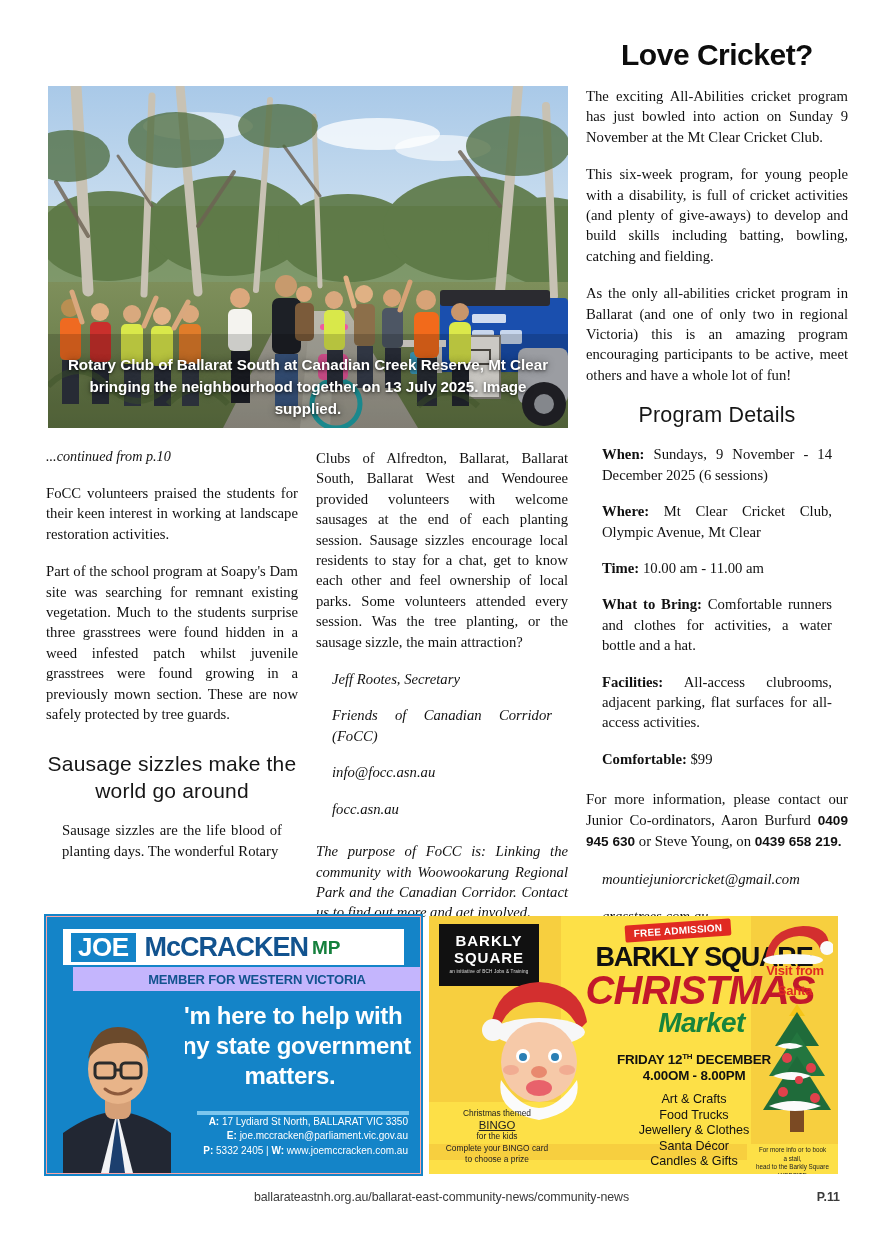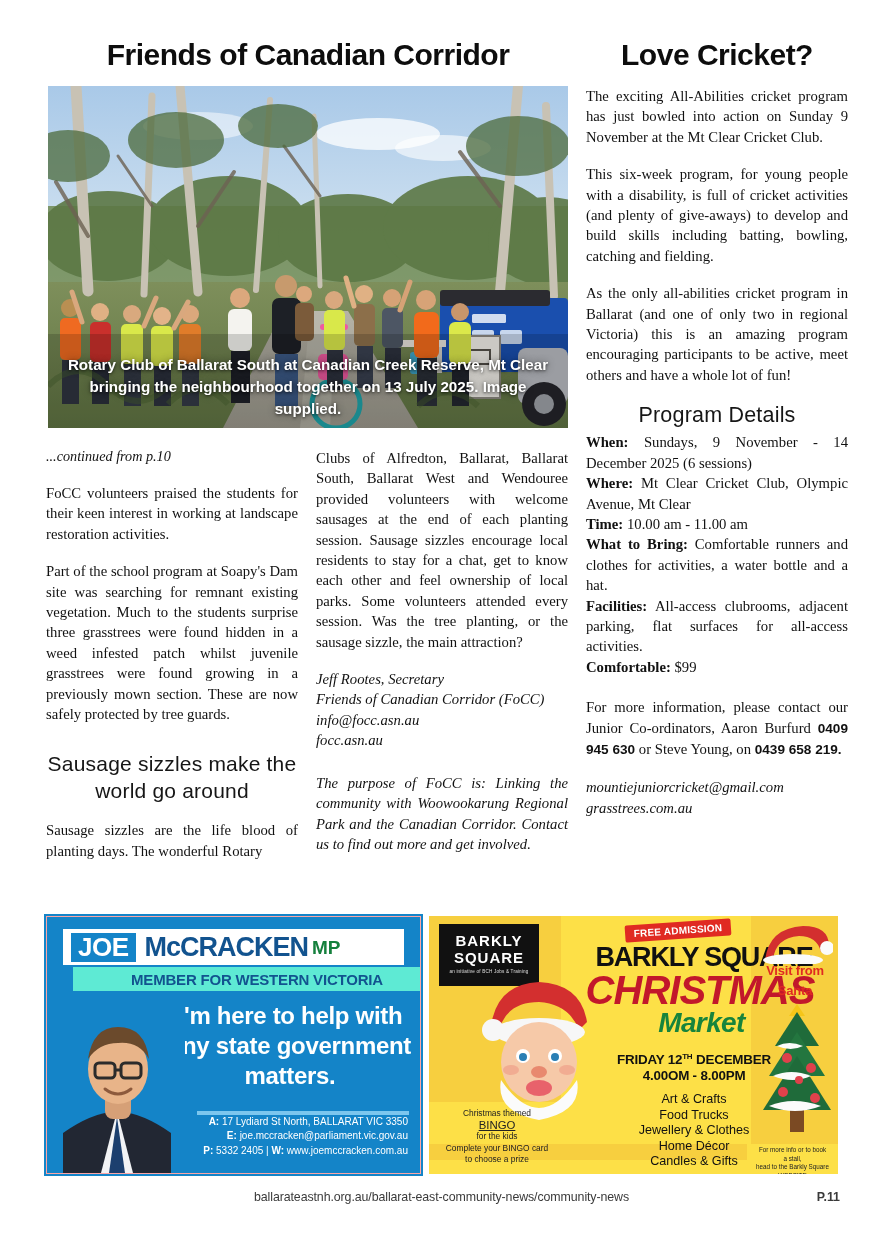--- a/index.html
+++ b/index.html
@@ -32,21 +32,21 @@
   
   .body-txt {
     font-size:14.7px;
     line-height:20.4px;
     text-align:justify;
     text-justify:inter-word;
     hyphens:auto;
   }
   .body-txt p { margin:0 0 17px 0; }
   .italic { font-style:italic; }
-  .tight p { margin:0; }
+  .tight p { margin:16px; }
 
   
   #title-left  { position:absolute; left:48px;  top:38px;  width:520px; font-size:30px; }
   #title-right { position:absolute; left:586px; top:38px;  width:262px; font-size:30px; }
 
   
   #photo {
     position:absolute; left:48px; top:86px; width:520px; height:342px;
     overflow:hidden; background:#7f9a6a;
   }
@@ -95,21 +95,21 @@
     padding:1px 7px 2px; letter-spacing:-0.5px; line-height:1;
     border:2px solid #ffffff; box-sizing:border-box;
   }
   #mcc-surname {
     color:#12538f; font-weight:bold; font-size:27px; letter-spacing:-1px;
     margin-left:7px; line-height:1;
   }
   #mcc-mp { color:#15803d; font-weight:bold; font-size:19px; margin-left:4px; line-height:1; }
   #mcc-memberbar {
     position:absolute; left:26px; top:50px; width:368px; height:24px;
-    background:#5eead4; color:#12538f; font-weight:bold; font-size:15px;
+    background:#c4b5fd; color:#12538f; font-weight:bold; font-size:13px;
     letter-spacing:-0.2px; display:flex; align-items:center; justify-content:center;
   }
   #mcc-slogan {
     position:absolute; left:120px; top:84px; width:246px;
     color:#ffffff; font-weight:bold; font-size:24px; line-height:30px;
     text-align:center; letter-spacing:-0.3px;
   }
   #mcc-portrait { position:absolute; left:8px; bottom:0; width:130px; height:176px; }
   #mcc-rule {
     position:absolute; left:150px; bottom:58px; width:212px; height:4px; background:#7cc6ee;
@@ -190,21 +190,20 @@
   }
   #footer-page {
     position:absolute; right:44px; top:0; font-size:12.4px; font-weight:bold; color:#3a3a3a;
   }
 </style>
 </head>
 <body>
 
 <div class="page">
 
-  <div class="h-display" id="title-left">Friends of Canadian Corridor</div>
 
   <div class="h-display" id="title-right">Love Cricket?</div>
 
   <div id="photo">
     <svg viewBox="0 0 520 342" preserveAspectRatio="none" aria-hidden="true">
       <defs>
         <linearGradient id="sky" x1="0" y1="0" x2="0" y2="1">
           <stop offset="0%" stop-color="#a9c9e8"></stop>
           <stop offset="100%" stop-color="#dce9f3"></stop>
         </linearGradient>
@@ -533,21 +532,21 @@
         <div>
           <span>FRIDAY 12</span><sup>TH</sup><span> DECEMBER</span>
         </div>
         <div>4.00OM - 8.00PM</div>
       </div>
 
       <div id="bk-list">
         <div>Art &amp; Crafts</div>
         <div>Food Trucks</div>
         <div>Jewellery &amp; Clothes</div>
-        <div>Home Décor</div>
+        <div>Santa Décor</div>
         <div>Candles &amp; Gifts</div>
       </div>
 
       <svg style="position:absolute;left:330px;top:4px;width:74px;height:44px;" viewBox="0 0 74 44" aria-hidden="true">
         <path d="M6 40 Q10 8 44 6 Q70 6 70 26 L62 32 Q58 16 40 16 Q16 18 14 40 Z" fill="#d32f2f"></path>
         <ellipse cx="34" cy="40" rx="30" ry="6" fill="#fbfbfb"></ellipse>
         <circle cx="68" cy="28" r="7" fill="#fbfbfb"></circle>
       </svg>
 
       <div id="bk-santa-visit">Visit from Santa</div>

